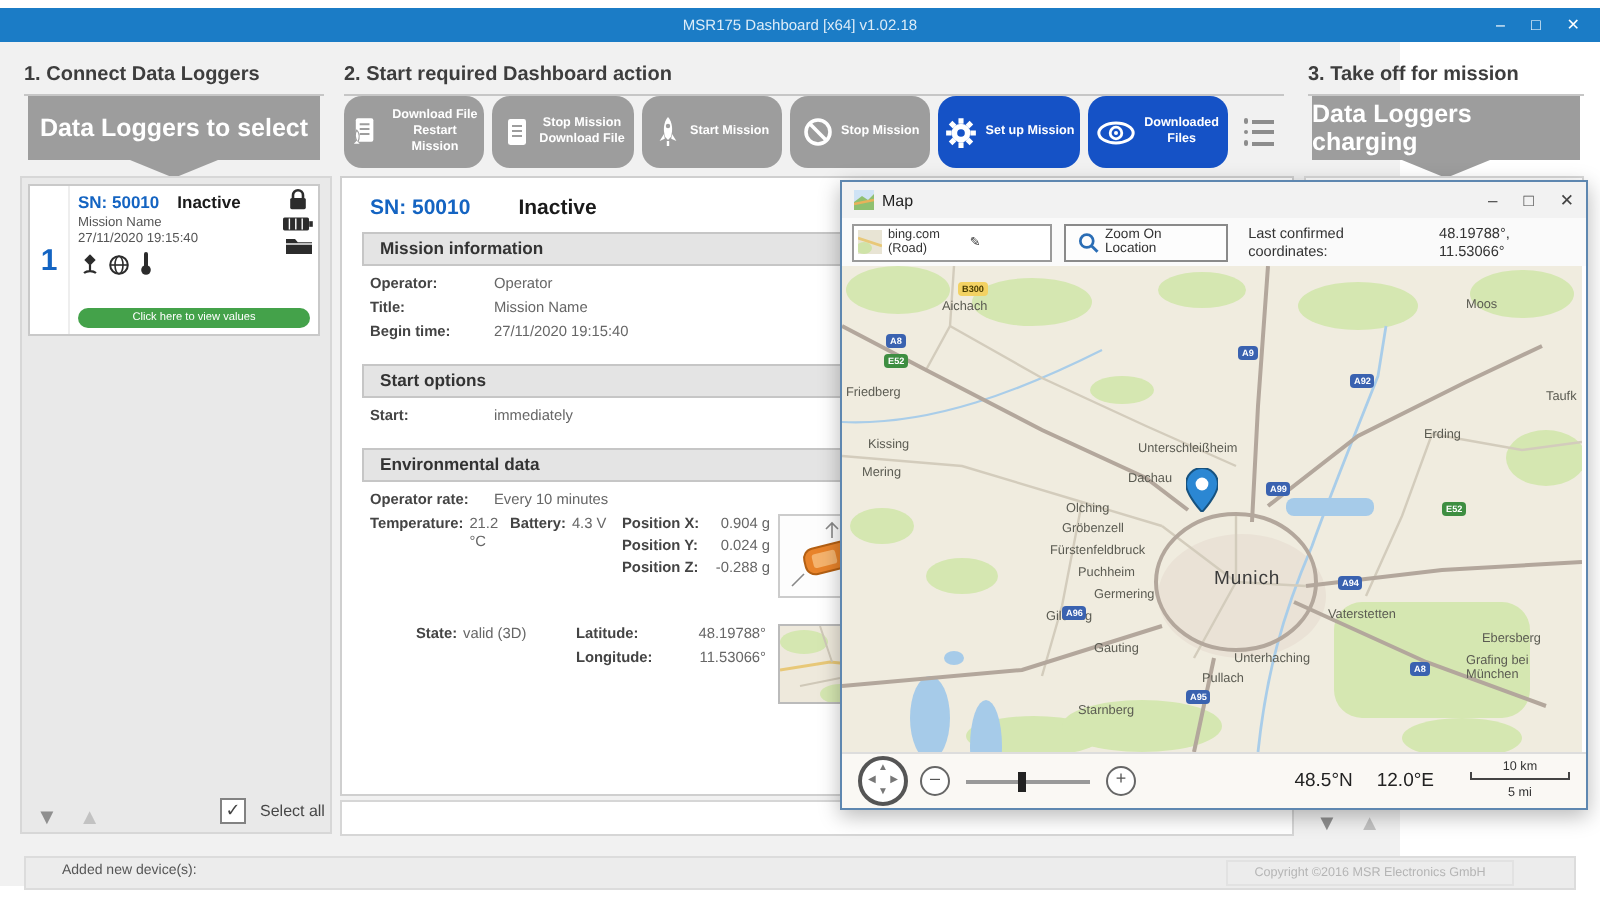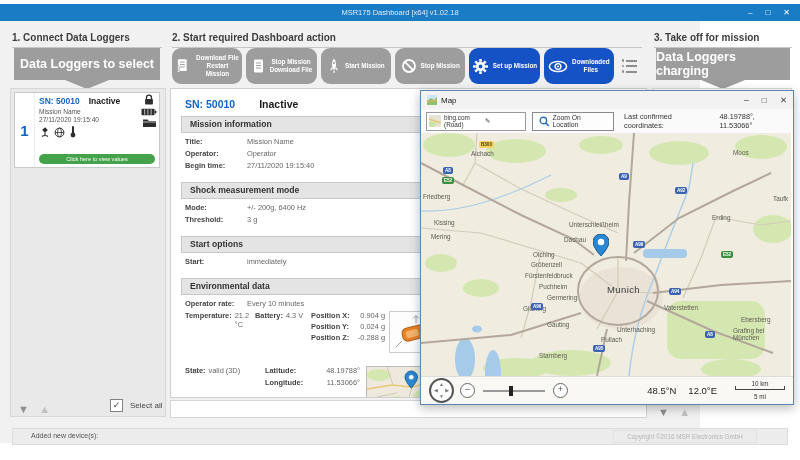--- a/index.html
+++ b/index.html
@@ -73,21 +73,21 @@
   .envline{display:flex;align-items:flex-start;margin-top:1px;}
   .envcol1{width:70px;display:flex;} .envcol2{width:56px;display:flex;}
   .envl{font-size:7.4px;font-weight:bold;color:#444;margin-right:3px;}
   .envv{font-size:7.4px;color:#666;}
   .poscol{width:74px;}
   .posrow{display:flex;justify-content:space-between;margin-bottom:2px;}
   .posrow .flabel{width:auto;}
   .imgbox{width:52px;height:40px;border:1px solid #ccc;margin-left:4px;background:#fdfdfd;
     display:flex;align-items:center;justify-content:center;}
   .gnssline{display:flex;align-items:flex-start;}
-  .gnsscol1{width:80px;display:flex;}
+  .gnsscol1{width:80px;display:flex;margin-left:23px;}
   .gnsscol2{width:95px;}
   .thumbbox{width:70px;height:38px;border:1px solid #bbb;margin-left:6px;overflow:hidden;}
   .midstrip{position:absolute;left:170px;top:379px;width:475px;height:16px;background:#fff;border:1px solid #d6d6d6;}
   
   .rightbox{position:absolute;left:652px;top:67px;width:138px;height:310px;background:#fff;border:1px solid #d9d9d9;}
   .right-tris{position:absolute;left:658px;top:381px;}
   
   .statusbar{position:absolute;left:12px;top:407px;width:774px;height:15px;background:#ececec;border:1px solid #dcdcdc;}
   .status-msg{position:absolute;left:18px;top:3px;font-size:7px;color:#555;}
   .copyright{position:absolute;left:600px;top:1px;width:142px;height:11px;border:1px solid #e2e2e2;
@@ -287,47 +287,34 @@
     <div class="main">
       <div class="main-head">
         <span class="mh-sn">SN: 50010</span>
         <span class="mh-status">Inactive</span>
       </div>
 
       <div class="sect">
         <div class="sect-h">Mission information</div>
         <div class="sect-b">
           <div class="frow">
+              <span class="flabel">Operator:</span>
+              <span class="fval">Operator</span>
+            </div>
+          <div class="frow">
               <span class="flabel">Title:</span>
               <span class="fval">Mission Name</span>
-            </div>
-          <div class="frow">
-              <span class="flabel">Operator:</span>
-              <span class="fval">Operator</span>
             </div>
           <div class="frow">
               <span class="flabel">Begin time:</span>
               <span class="fval">27/11/2020 19:15:40</span>
             </div>
         </div>
       </div>
 
-      <div class="sect">
-        <div class="sect-h">Shock measurement mode</div>
-        <div class="sect-b">
-          <div class="frow">
-              <span class="flabel">Mode:</span>
-              <span class="fval">+/- 200g, 6400 Hz</span>
-            </div>
-          <div class="frow">
-              <span class="flabel">Threshold:</span>
-              <span class="fval">3 g</span>
-            </div>
-        </div>
-      </div>
 
       <div class="sect">
         <div class="sect-h">Start options</div>
         <div class="sect-b">
           <div class="frow">
               <span class="flabel">Start:</span>
               <span class="fval">immediately</span>
             </div>
         </div>
       </div>

